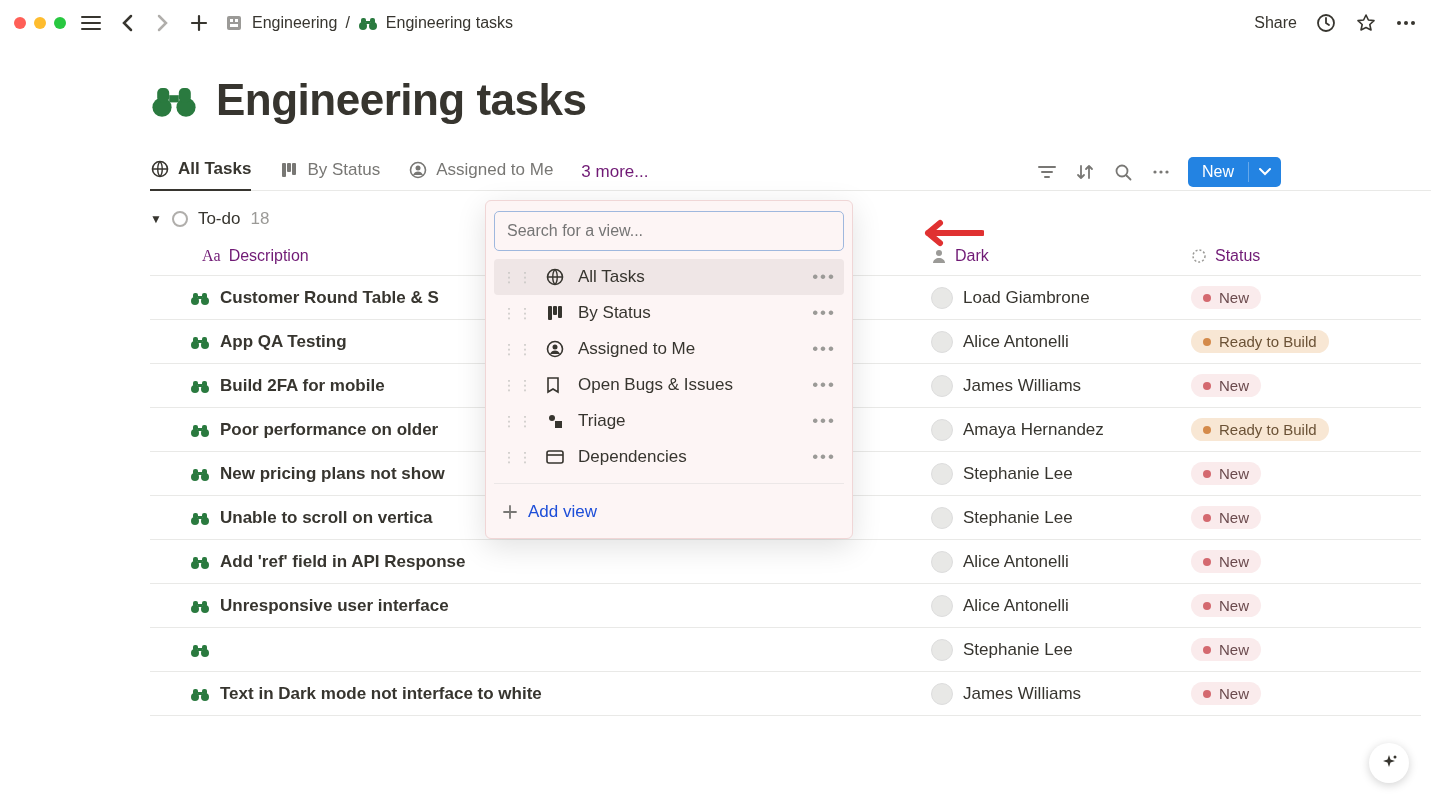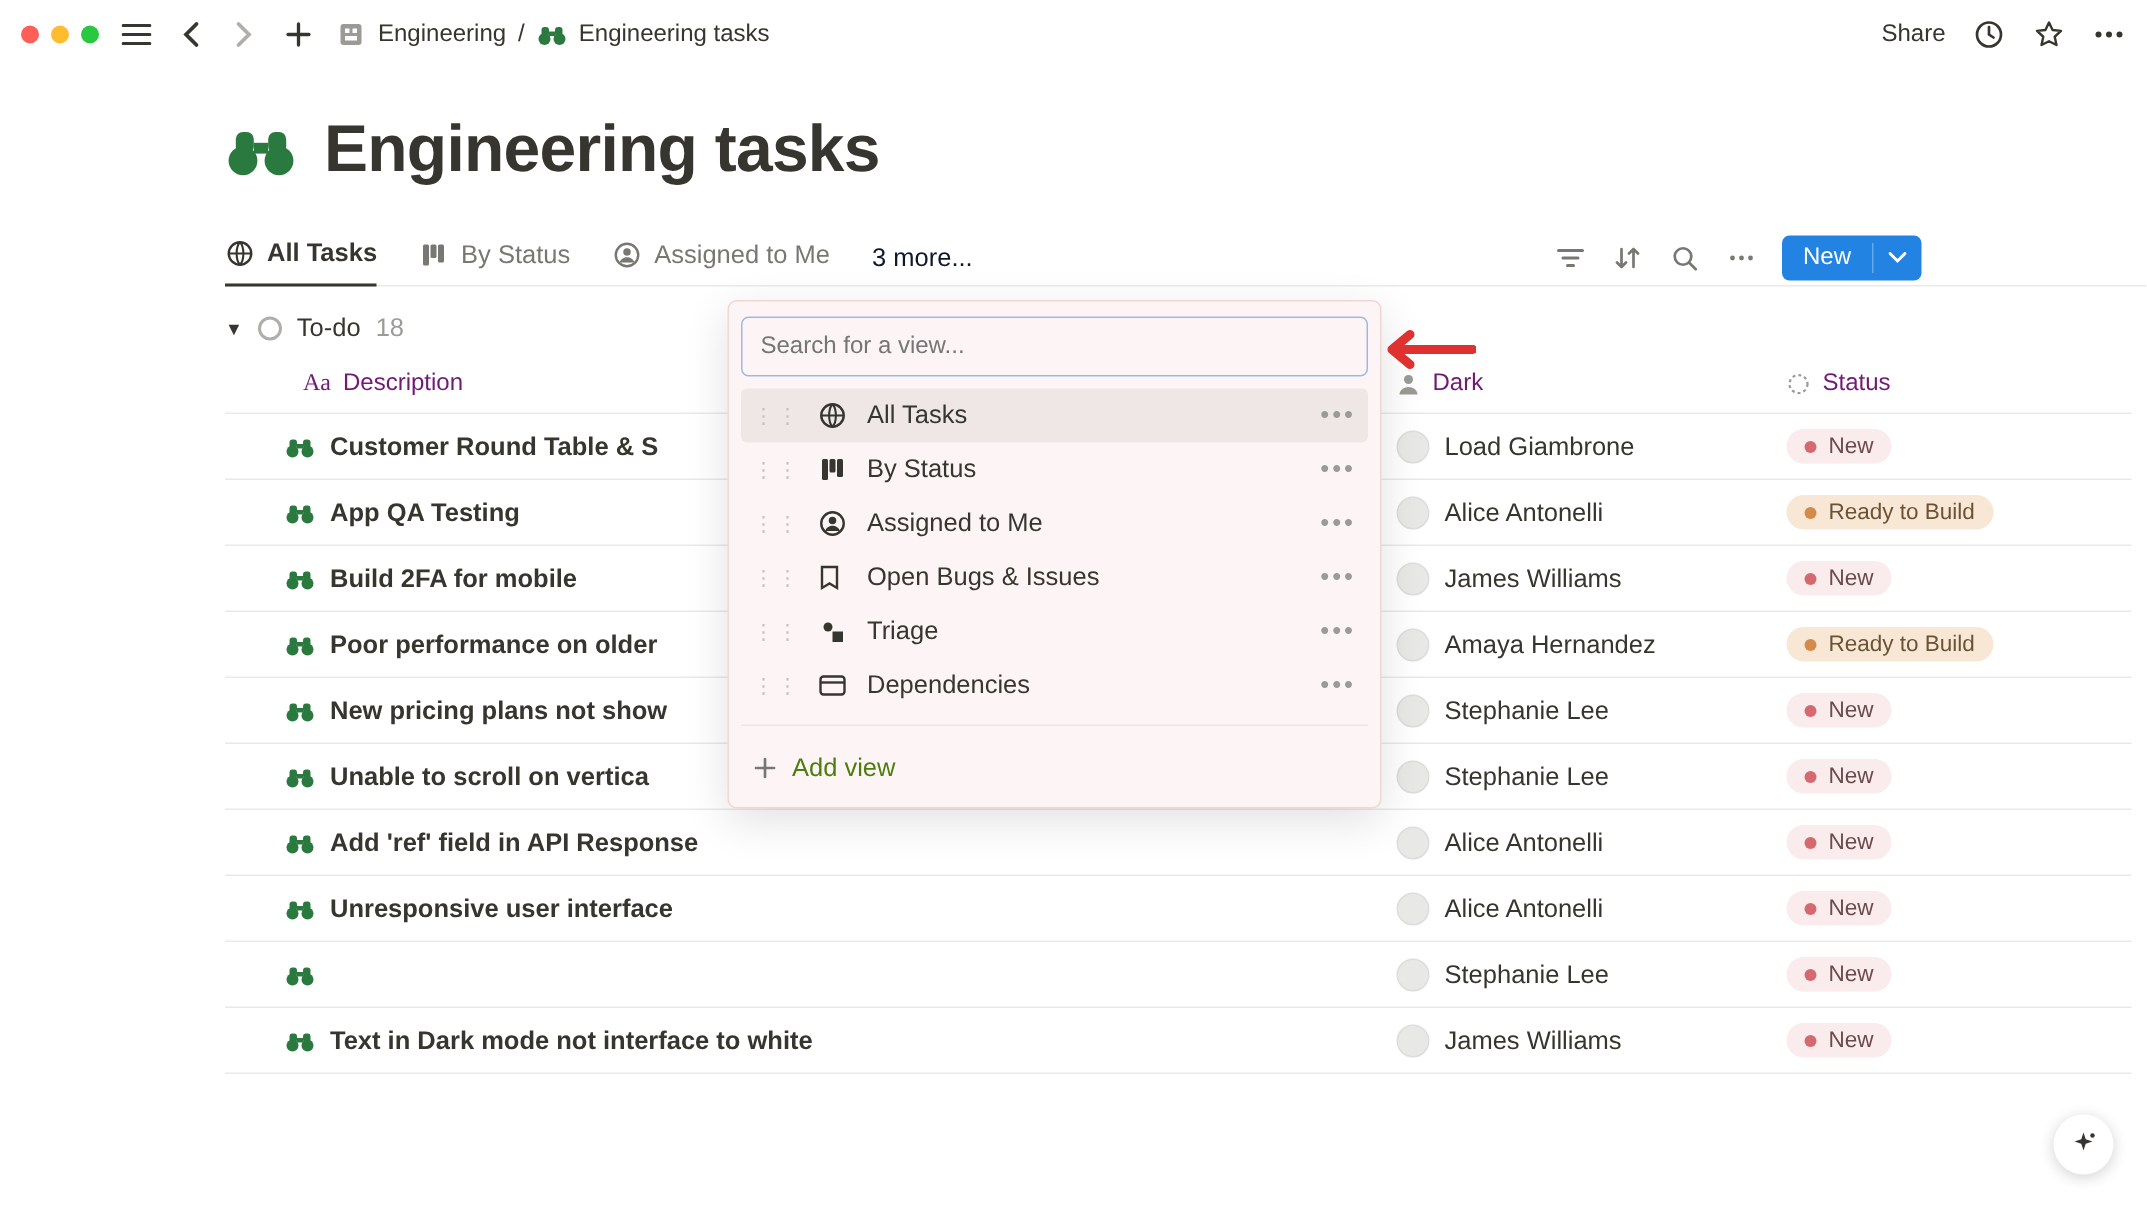--- a/index.html
+++ b/index.html
@@ -19,21 +19,21 @@
 
 .page { padding: 30px 0 0 150px; }
 .page-title-row { display:flex; align-items:center; gap:18px; }
 .page-icon { font-size:42px; }
 .page-title { font-size:44px; font-weight:700; letter-spacing:-0.5px; }
 
 .tabs-row { display:flex; align-items:center; margin-top:28px; border-bottom:1px solid #e9e9e7; padding-right:150px; position:relative; }
 .tab { display:flex; align-items:center; gap:8px; padding:6px 0 10px 0; margin-right:28px; font-size:17px; color:#787774; cursor:pointer; }
 .tab.active { color:#37352f; font-weight:600; border-bottom:2px solid #37352f; margin-bottom:-1px; }
 .tab-icon { width:20px; height:20px; display:inline-flex; align-items:center; justify-content:center; }
-.more-tabs { color:#0f172a; font-size:17px; cursor:pointer; margin-right:auto; }
+.more-tabs { color:#701a75; font-size:17px; cursor:pointer; margin-right:auto; }
 .toolbar { display:flex; align-items:center; gap:16px; }
 .toolbar .tb-btn { width:22px; height:22px; color:#787774; display:flex; align-items:center; justify-content:center; cursor:pointer; }
 .new-btn { display:flex; align-items:center; background:#2383e2; color:#fff; border-radius:5px; overflow:hidden; font-size:16px; font-weight:500; }
 .new-btn .lbl { padding:6px 14px; }
 .new-btn .dd { padding:6px 10px; border-left:1px solid rgba(255,255,255,0.3); }
 
 .group-header { display:flex; align-items:center; gap:10px; padding:18px 0 10px 0; font-size:17px; }
 .group-header .tri { font-size:12px; }
 .group-header .circle { width:16px; height:16px; border:2px solid #b0aeab; border-radius:50%; }
 .group-count { color:#9b9a97; }
@@ -49,30 +49,30 @@
 .avatar { width:22px; height:22px; border-radius:50%; background:#e8e8e6; display:inline-block; border:1px solid #ddd; }
 .status-pill { display:inline-flex; align-items:center; gap:8px; padding:3px 12px; border-radius:14px; font-size:15px; font-weight:500; }
 .status-pill .dot { width:8px; height:8px; border-radius:50%; }
 .status-new { background:#faebec; color:#6b4a4d; }
 .status-new .dot { background:#d4696f; }
 .status-ready { background:#f8e7d4; color:#6b5236; }
 .status-ready .dot { background:#d48a4a; }
 .binoc { color:#2a7a3f; font-weight:700; }
 
 
-.popover-wrap { position:absolute; left:485px; top:200px; width:436px; background:#fff; border:1px solid #f0d6d6; border-radius:6px; box-shadow:0 8px 30px rgba(0,0,0,0.12); padding:10px 8px 6px 8px; z-index:50; background:#fdf5f5;}
+.popover-wrap { position:absolute; left:485px; top:200px; width:368px; background:#fff; border:1px solid #f0d6d6; border-radius:6px; box-shadow:0 8px 30px rgba(0,0,0,0.12); padding:10px 8px 6px 8px; z-index:50; background:#fdf5f5;}
 .popover-wrap input { width:100%; height:40px; border:1.5px solid #9fb8de; border-radius:5px; padding:0 12px; font-size:16px; color:#787774; outline:none; background:#fdf5f5;}
 .vlist { margin-top:8px; }
 .vrow { display:flex; align-items:center; gap:12px; padding:8px 8px; border-radius:4px; font-size:17px; color:#37352f; cursor:pointer; }
 .vrow:hover, .vrow.sel { background:#efe6e6; }
 .vrow .grip { color:#c6c4c2; font-size:14px; letter-spacing:2px; }
 .vrow .vicon { width:20px; text-align:center; }
 .vrow .vdots { margin-left:auto; color:#9b9a97; letter-spacing:2px; }
 .vdivider { height:1px; background:#ece7e7; margin:8px 0; }
-.addview { display:flex; align-items:center; gap:10px; padding:10px 8px; color:#4d7c0f; font-size:17px; cursor:pointer; }
+.addview { display:flex; align-items:center; gap:10px; padding:10px 8px; color:#1d4ed8; font-size:17px; cursor:pointer; }
 
 .arrow-annot { position:absolute; left:920px; top:218px; z-index:60; }
 
 .fab { position:fixed; right:22px; bottom:22px; width:40px; height:40px; border-radius:50%; background:#fff; box-shadow:0 2px 10px rgba(0,0,0,0.18); display:flex; align-items:center; justify-content:center; font-size:20px; color:#37352f; cursor:pointer; }
 
 svg { display:block; }
 </style>
 </head>
 <body>
 

